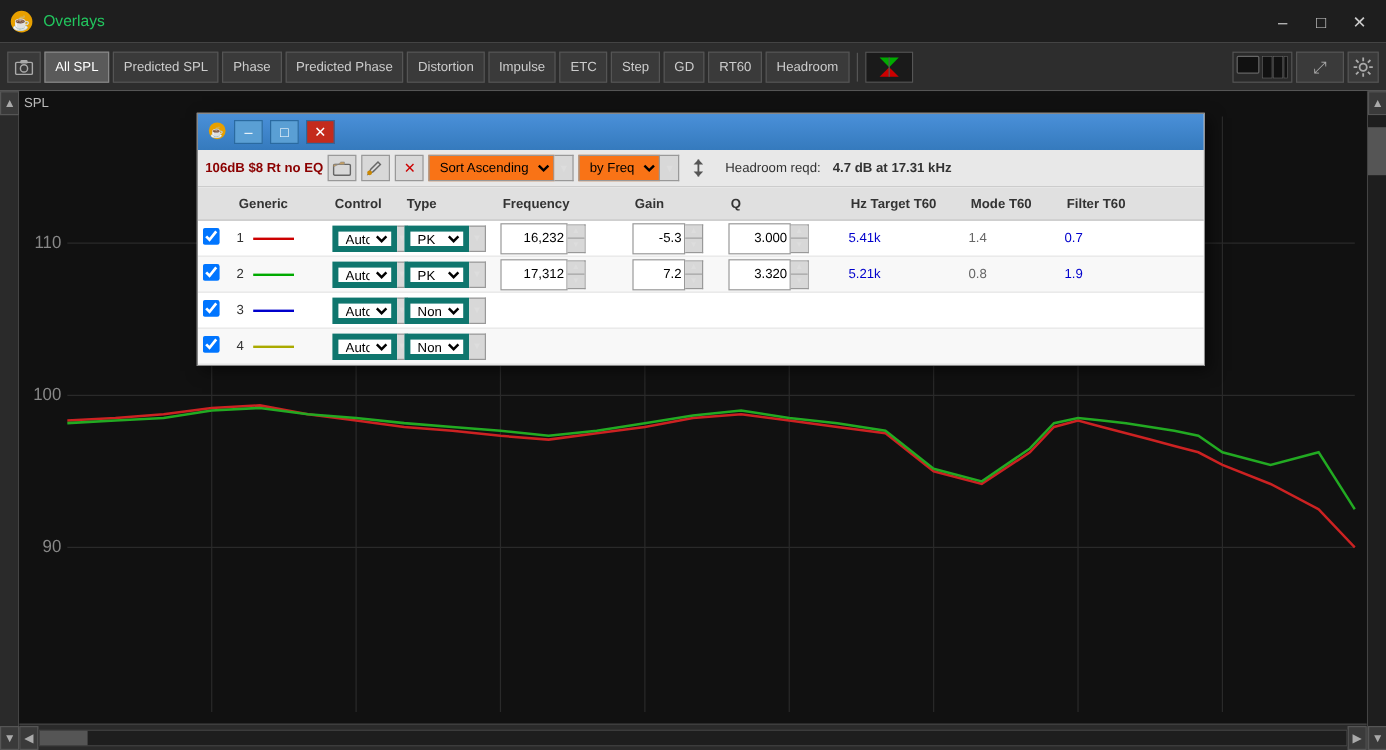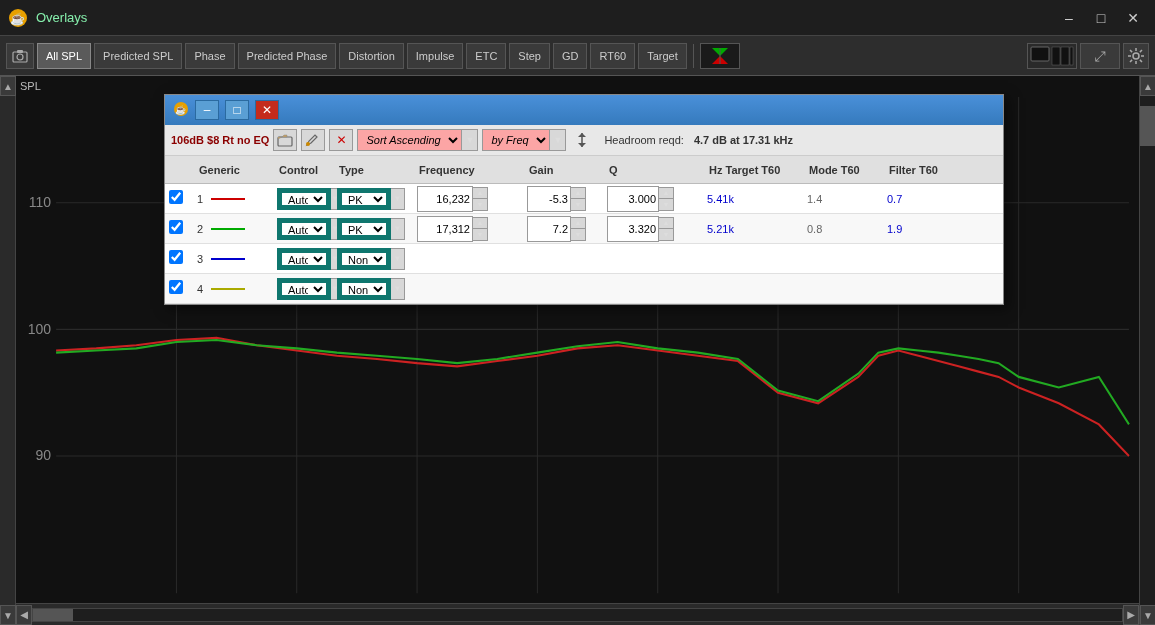--- a/index.html
+++ b/index.html
@@ -9,21 +9,21 @@
     .title-bar {
       background: #1e1e1e;
       height: 36px;
       display: flex;
       align-items: center;
       padding: 0 8px;
       gap: 8px;
       border-bottom: 1px solid #444;
     }
     .title-bar-icon { width: 20px; height: 20px; }
-    .title-bar-title { color: #86efac; font-size: 13px; flex: 1; }
+    .title-bar-title { color: #22c55e; font-size: 13px; flex: 1; }
     .title-bar-controls { display: flex; gap: 4px; }
     .title-bar-btn {
       width: 28px; height: 22px; background: transparent; border: none;
       color: #ccc; font-size: 14px; cursor: pointer; display: flex;
       align-items: center; justify-content: center;
     }
 
     
     .toolbar {
       background: #2d2d2d;
@@ -204,27 +204,26 @@
     .eq-toolbar-btn {
       background: #d8d8d8;
       border: 1px solid #999;
       width: 24px; height: 22px;
       cursor: pointer;
       display: flex; align-items: center; justify-content: center;
       font-size: 12px;
     }
     .eq-toolbar-btn.red { color: #c00; }
     .eq-dropdown {
-      background: #fca5a5;
+      background: #f97316;
       border: 1px solid #999;
       padding: 2px 4px;
       font-size: 11px;
       cursor: pointer;
       height: 22px;
-      font-style: italic;
     }
     .eq-dropdown-arrow {
       background: #d8d8d8;
       border: 1px solid #999;
       border-left: none;
       height: 22px; width: 16px;
       cursor: pointer;
       display: flex; align-items: center; justify-content: center;
       font-size: 9px;
     }
@@ -369,21 +368,21 @@
   <button class="tab-btn active">All SPL</button>
   <button class="tab-btn">Predicted SPL</button>
   <button class="tab-btn">Phase</button>
   <button class="tab-btn">Predicted Phase</button>
   <button class="tab-btn">Distortion</button>
   <button class="tab-btn">Impulse</button>
   <button class="tab-btn">ETC</button>
   <button class="tab-btn">Step</button>
   <button class="tab-btn">GD</button>
   <button class="tab-btn">RT60</button>
-  <button class="tab-btn">Target</button>
+  <button class="tab-btn">Headroom</button>
 
   <div class="toolbar-separator"></div>
 
   <div class="color-arrows-btn">
     <svg width="32" height="20" viewBox="0 0 32 20">
       <polygon points="8,2 24,2 16,10" fill="#00aa00"></polygon>
       <polygon points="8,18 24,18 16,10" fill="#cc0000"></polygon>
       <line x1="16" y1="2" x2="16" y2="18" stroke="#555" stroke-width="1"></line>
     </svg>
   </div>

